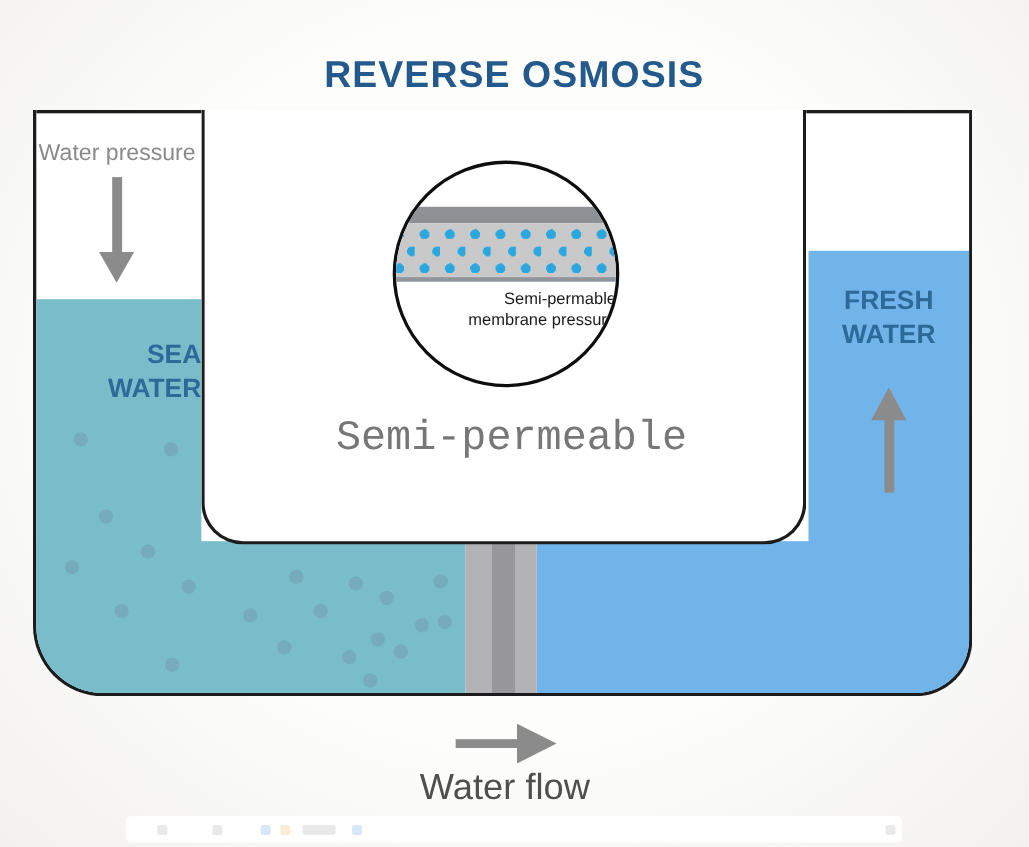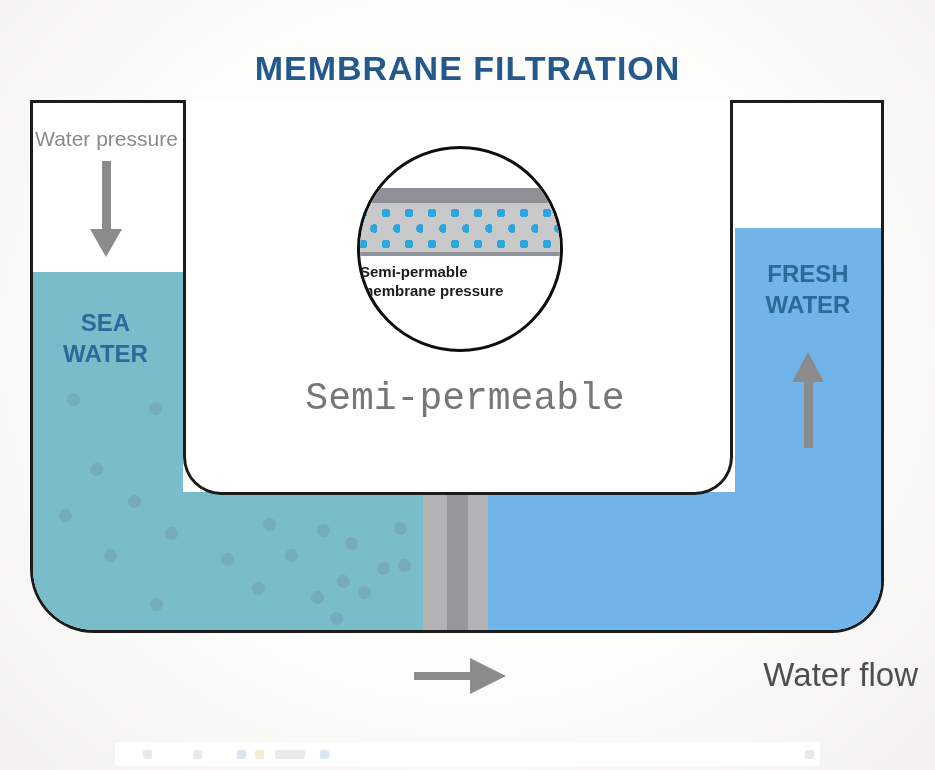--- a/index.html
+++ b/index.html
@@ -41,66 +41,66 @@
             background:var(--particle);opacity:.85;}
   .island{position:absolute;left:150px;top:0;width:550px;height:395px;box-sizing:border-box;
           background:#fff;border:3px solid var(--outline);border-top:none;
           border-radius:0 0 38px 38px;}
 
   
   .high-pressure{position:absolute;top:127px;left:30px;width:153px;text-align:center;z-index:5;
                  color:var(--text_gray);font-size:21px;}
   .arrow{position:absolute;z-index:5;color:var(--arrow_gray);}
   .arrow-down{left:89px;top:161px;}
-  .sea-label{position:absolute;top:307px;left:28px;width:155px;text-align:center;z-index:5;
+  .sea-label{position:absolute;top:307px;left:28px;width:155px;text-align:right;z-index:5;
              color:var(--label_blue);font-size:24px;font-weight:600;line-height:31px;}
   .sea-label span,.fresh-label span{display:block;}
 
   
   .fresh-label{position:absolute;top:258px;left:733px;width:150px;text-align:center;z-index:5;
                color:var(--label_blue);font-size:24px;font-weight:600;line-height:31px;}
   .arrow-up{left:791px;top:352px;}
 
   
   .magnifier{position:absolute;left:357px;top:146px;width:206px;height:206px;box-sizing:border-box;
              border:3px solid #0e0e0e;border-radius:50%;background:#fff;overflow:hidden;z-index:7;}
   .band-dark{position:absolute;left:-6px;right:-6px;top:39px;height:15px;background:var(--mag_band_dark);}
   .band-dotted{position:absolute;left:-6px;right:-6px;top:54px;height:49px;
                background-color:var(--mag_band_light);
                border-bottom:4px solid var(--mag_band_edge);
                background-image:
                  radial-gradient(circle 4.5px at 9px 10px, var(--mag_dot_blue) 0 4.4px, transparent 4.5px),
                  radial-gradient(circle 4.5px at 20.5px 25.5px, var(--mag_dot_blue) 0 4.4px, transparent 4.5px);
                background-size:23px 31px,23px 31px;}
-  .mag-caption{position:absolute;top:113px;left:0;right:0;text-align:left;
-               font-size:15px;font-weight:700;color:#1b1b1b;line-height:19px;}
+  .mag-caption{position:absolute;top:113px;left:0;right:0;text-align:right;
+               font-size:15px;font-weight:400;color:#1b1b1b;line-height:19px;}
   .mag-caption span{display:block;}
 
   
   .mem-label{position:absolute;top:374px;left:168px;width:594px;text-align:center;z-index:6;
              color:var(--membrane_label_gray);font-size:38px;line-height:50px;}
   .mem-label span{display:block;font-family:Liberation Mono, monospace;}
 
   
   .arrow-right{left:414px;top:658px;}
-  .water-flow{position:absolute;top:656px;left:0;width:918px;text-align:right;z-index:5;
+  .water-flow{position:absolute;top:696px;left:0;width:918px;text-align:center;z-index:5;
               color:var(--water_flow_text);font-size:33px;}
 
   
   .footer-bar{position:absolute;left:115px;top:742px;width:705px;height:24px;background:#fff;
               border-radius:4px;z-index:2;}
   .footer-glyph{position:absolute;top:8px;width:9px;height:9px;border-radius:2px;opacity:.22;}
 </style>
 </head>
 <body>
 
 <div class="scene">
 
   <div class="title">
-    <span>MEMBRANE FILTRATION</span>
+    <span>REVERSE OSMOSIS</span>
   </div>
 
   <div class="tube">
     <div class="water sea-arm"></div>
     <div class="water sea-bottom"></div>
     <div class="water fresh-arm"></div>
     <div class="water fresh-bottom"></div>
     <div class="membrane"></div>
     <div class="particles">
         <div class="particle" style="left: 34px; top: 293px;"></div>

